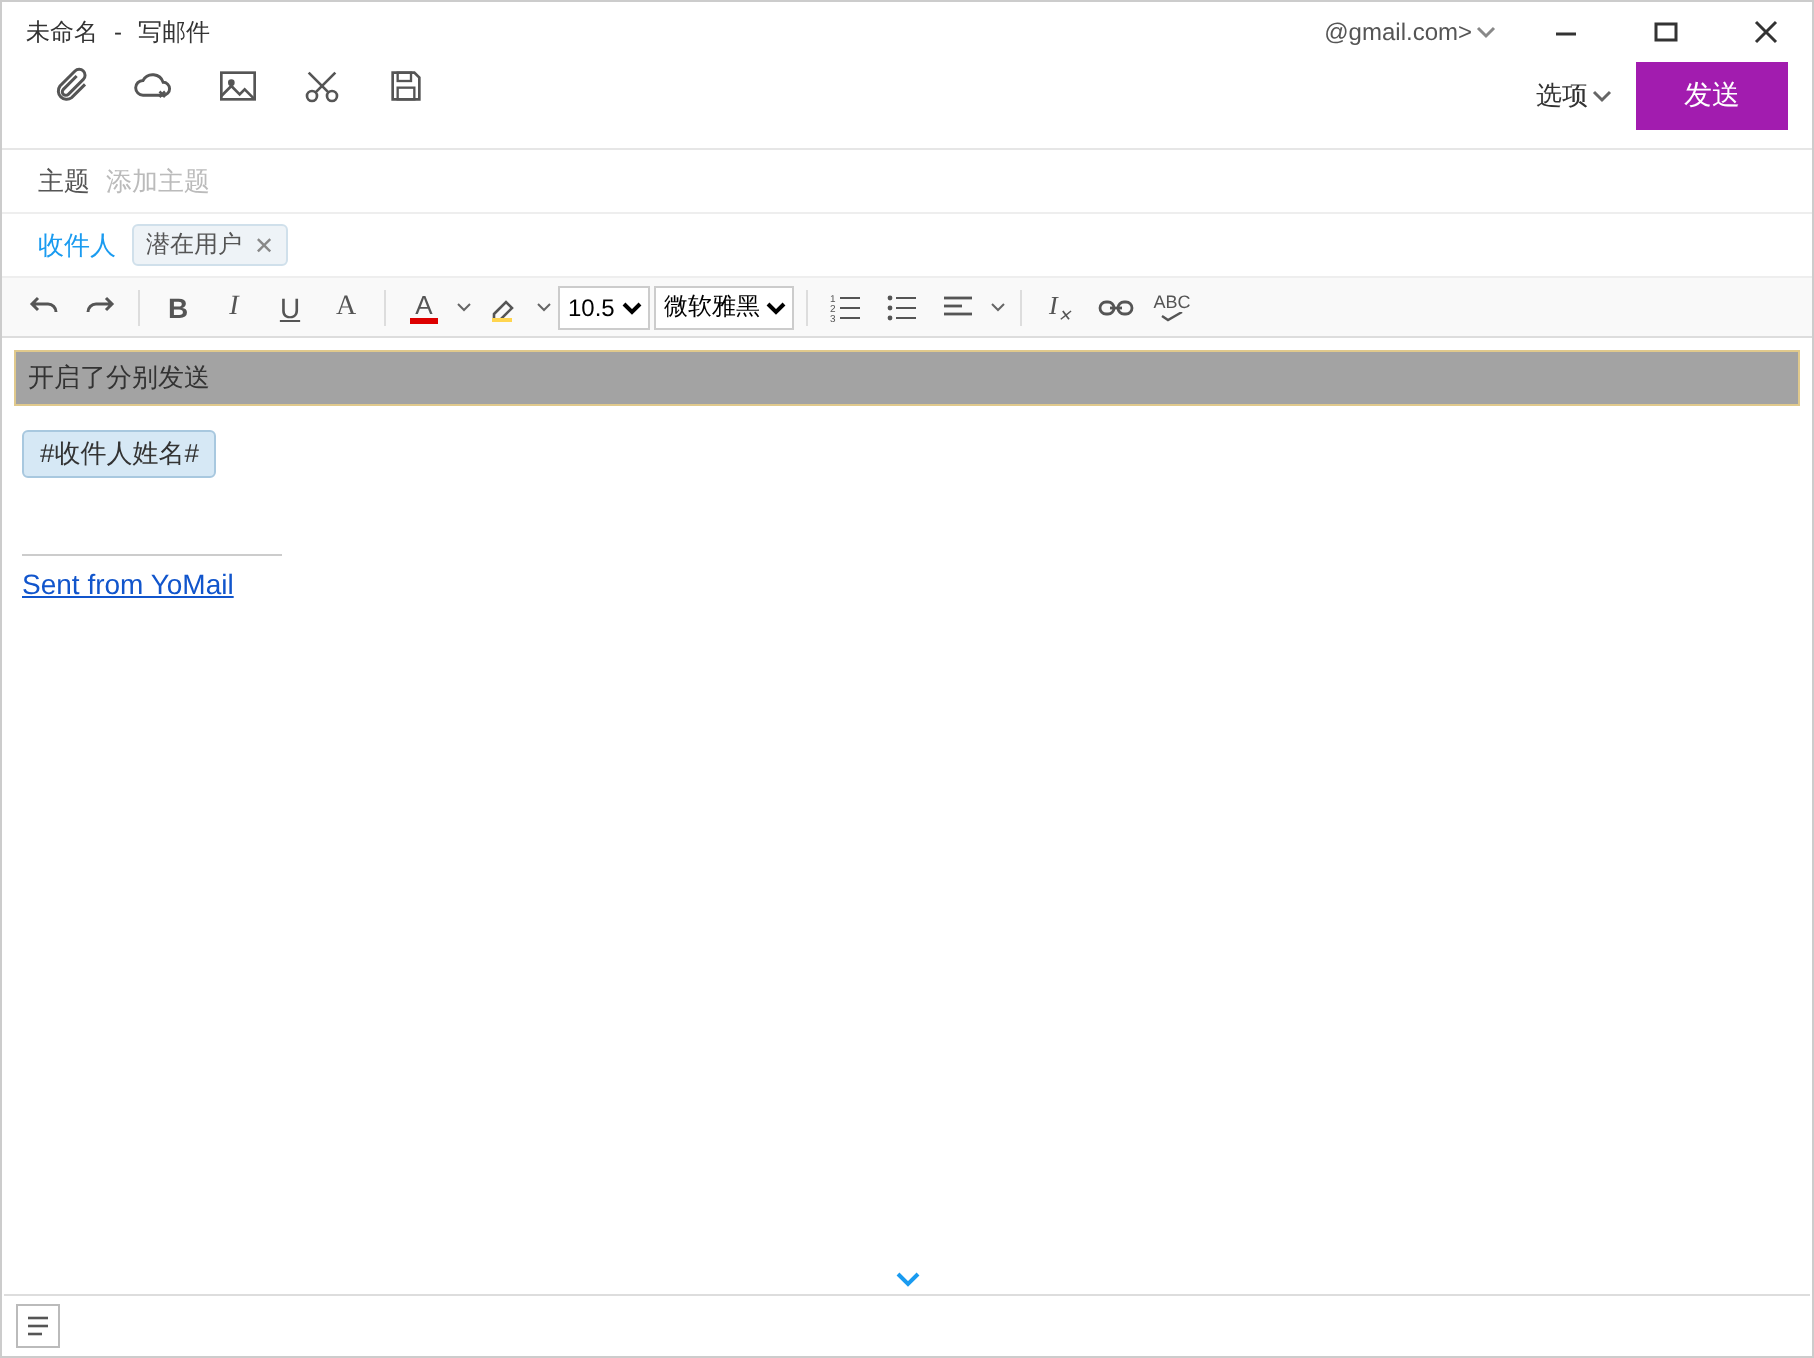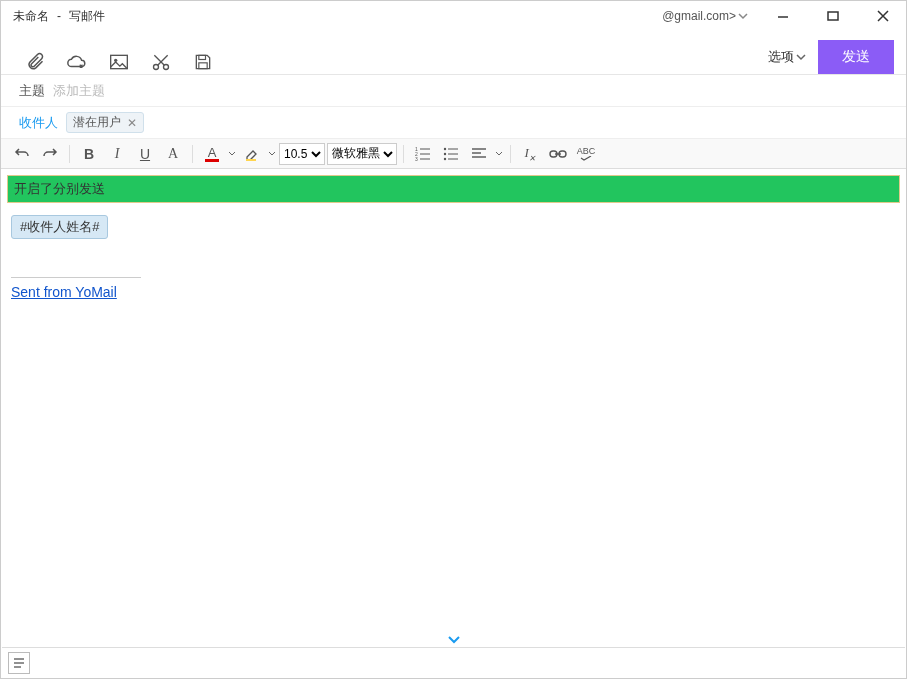--- a/index.html
+++ b/index.html
@@ -3,41 +3,41 @@
 <meta charset="utf-8">
 <style>
 * { box-sizing: border-box; margin: 0; padding: 0; }
 body { font-family: "Microsoft YaHei", "微软雅黑", Arial, sans-serif; font-size: 12px; background: #fff; color: #333; width: 907px; height: 679px; overflow: hidden; border: 1px solid #ccc; }
 .titlebar { display: flex; align-items: center; height: 30px; padding: 0 8px; }
 .titlebar-left { flex: 1; display: flex; align-items: center; gap: 4px; padding-left: 4px; }
 .titlebar-right { display: flex; align-items: center; gap: 20px; }
 .account { color: #555; font-size: 12px; display: flex; align-items: center; gap: 2px; }
 .winbtn { width: 30px; height: 24px; display: flex; align-items: center; justify-content: center; cursor: pointer; }
 .winbtn svg { display: block; }
-.toolbar-row { display: flex; align-items: flex-end; height: 44px; padding: 0 12px; border-bottom: 1px solid #e6e6e6; }
+.toolbar-row { display: flex; align-items: flex-start; height: 44px; padding: 0 12px; border-bottom: 1px solid #e6e6e6; }
 .toolbar-left { display: flex; gap: 18px; align-items: center; padding-left: 10px; }
 .tool-icon { width: 24px; height: 24px; display: flex; align-items: center; justify-content: center; cursor: pointer; color: #555; }
 .toolbar-right { margin-left: auto; display: flex; align-items: center; gap: 12px; }
 .options-btn { display: flex; align-items: center; gap: 2px; cursor: pointer; color: #333; font-size: 13px; }
-.send-btn { background: #8b5cf6; color: #fff; border: none; padding: 8px 24px; font-size: 14px; cursor: pointer; }
+.send-btn { background: #a21caf; color: #fff; border: none; padding: 8px 24px; font-size: 14px; cursor: pointer; }
 .field-row { display: flex; align-items: center; min-height: 32px; padding: 2px 10px 2px 18px; border-bottom: 1px solid #eee; }
 .field-label { color: #1a9bf0; font-size: 13px; margin-right: 8px; white-space: nowrap; cursor: pointer; }
 .field-label.gray { color: #555; cursor: default; }
 .recipient-chip { display: inline-flex; align-items: center; background: #eef3f7; border: 1px solid #d0e0eb; border-radius: 3px; padding: 1px 4px 1px 6px; font-size: 12px; color: #555; gap: 4px; }
 .chip-close { color: #888; cursor: pointer; font-size: 12px; padding: 0 2px; }
 .subject-input { border: none; outline: none; font-size: 13px; color: #333; flex: 1; background: transparent; }
 .subject-input::placeholder { color: #bbb; }
 .format-bar { display: flex; align-items: center; height: 30px; padding: 0 8px; border-bottom: 1px solid #ddd; background: #f9f9f9; gap: 2px; }
 .fmt-btn { width: 26px; height: 24px; display: flex; align-items: center; justify-content: center; cursor: pointer; color: #555; }
 .fmt-sep { width: 1px; height: 18px; background: #ddd; margin: 0 4px; }
 .fmt-select { height: 22px; border: 1px solid #ccc; background: #fff; font-size: 12px; cursor: pointer; }
 .fontsize-sel { width: 46px; }
 .fontname-sel { width: 70px; font-family: Liberation Mono, monospace; }
 .combo-arrow { width: 10px; display: flex; align-items: center; justify-content: center; cursor: pointer; }
-.notice-bar { margin: 6px 6px 0 6px; background: #22c55e; border: 1px solid #e0c98c; padding: 4px 6px; font-size: 13px; color: #333; }
+.notice-bar { margin: 6px 6px 0 6px; background: #a3a3a3; border: 1px solid #e0c98c; padding: 4px 6px; font-size: 13px; color: #333; }
 .editor-body { padding: 12px 10px; font-size: 14px; min-height: 400px; }
 .var-chip { display: inline-block; background: #d6e8f5; border: 1px solid #a8c8df; border-radius: 3px; padding: 2px 8px; font-size: 13px; color: #333; margin-bottom: 18px; }
 .sig-divider { width: 130px; border: none; border-top: 1px solid #ccc; margin: 20px 0 6px 0; }
 .sig-link { color: #1155cc; text-decoration: underline; font-size: 14px; cursor: pointer; }
 .expand-handle { position: absolute; left: 0; right: 0; bottom: 34px; display: flex; justify-content: center; cursor: pointer; }
 .bottom-bar { position: absolute; left: 1px; right: 1px; bottom: 1px; height: 30px; border-top: 1px solid #ddd; display: flex; align-items: center; padding: 0 6px; }
 .bottom-icon { width: 22px; height: 22px; display: flex; align-items: center; justify-content: center; cursor: pointer; border: 1px solid #bbb; }
 .wrap { position: relative; height: 100%; }
 </style>
 </head>

